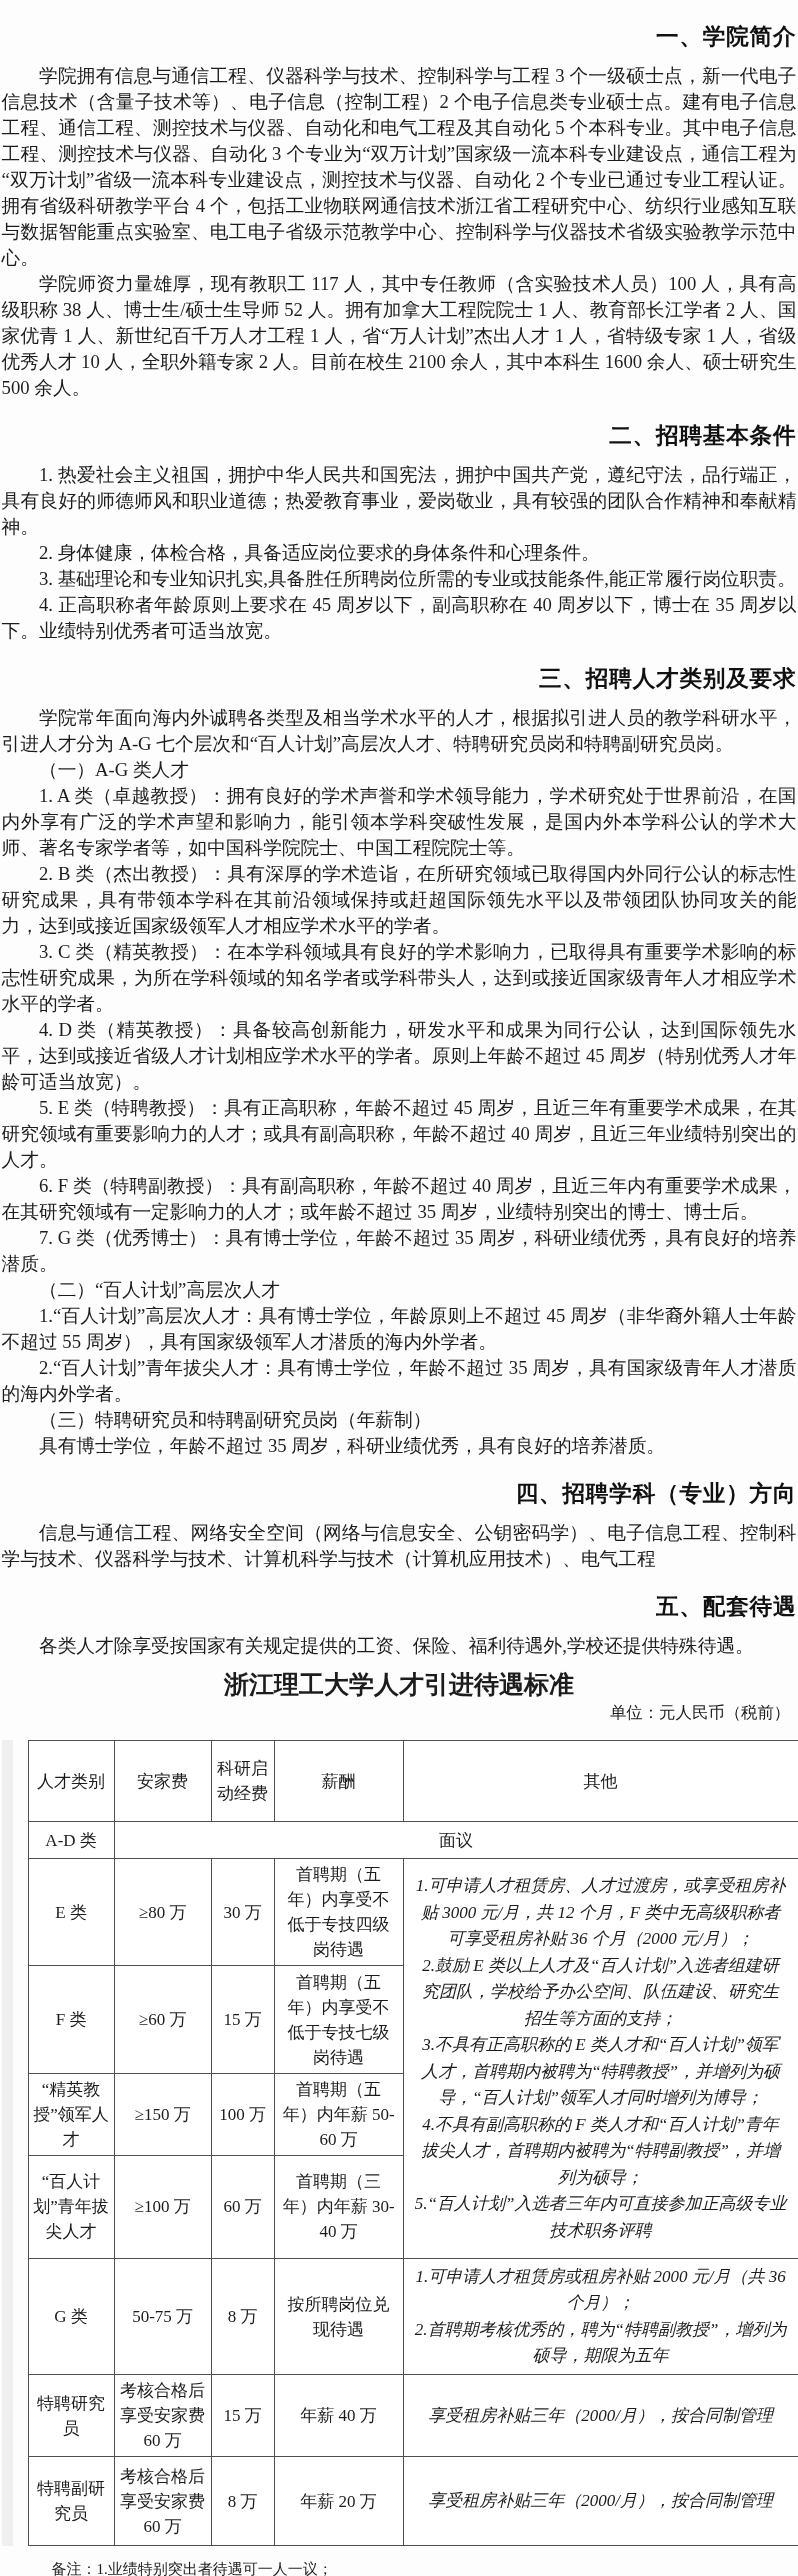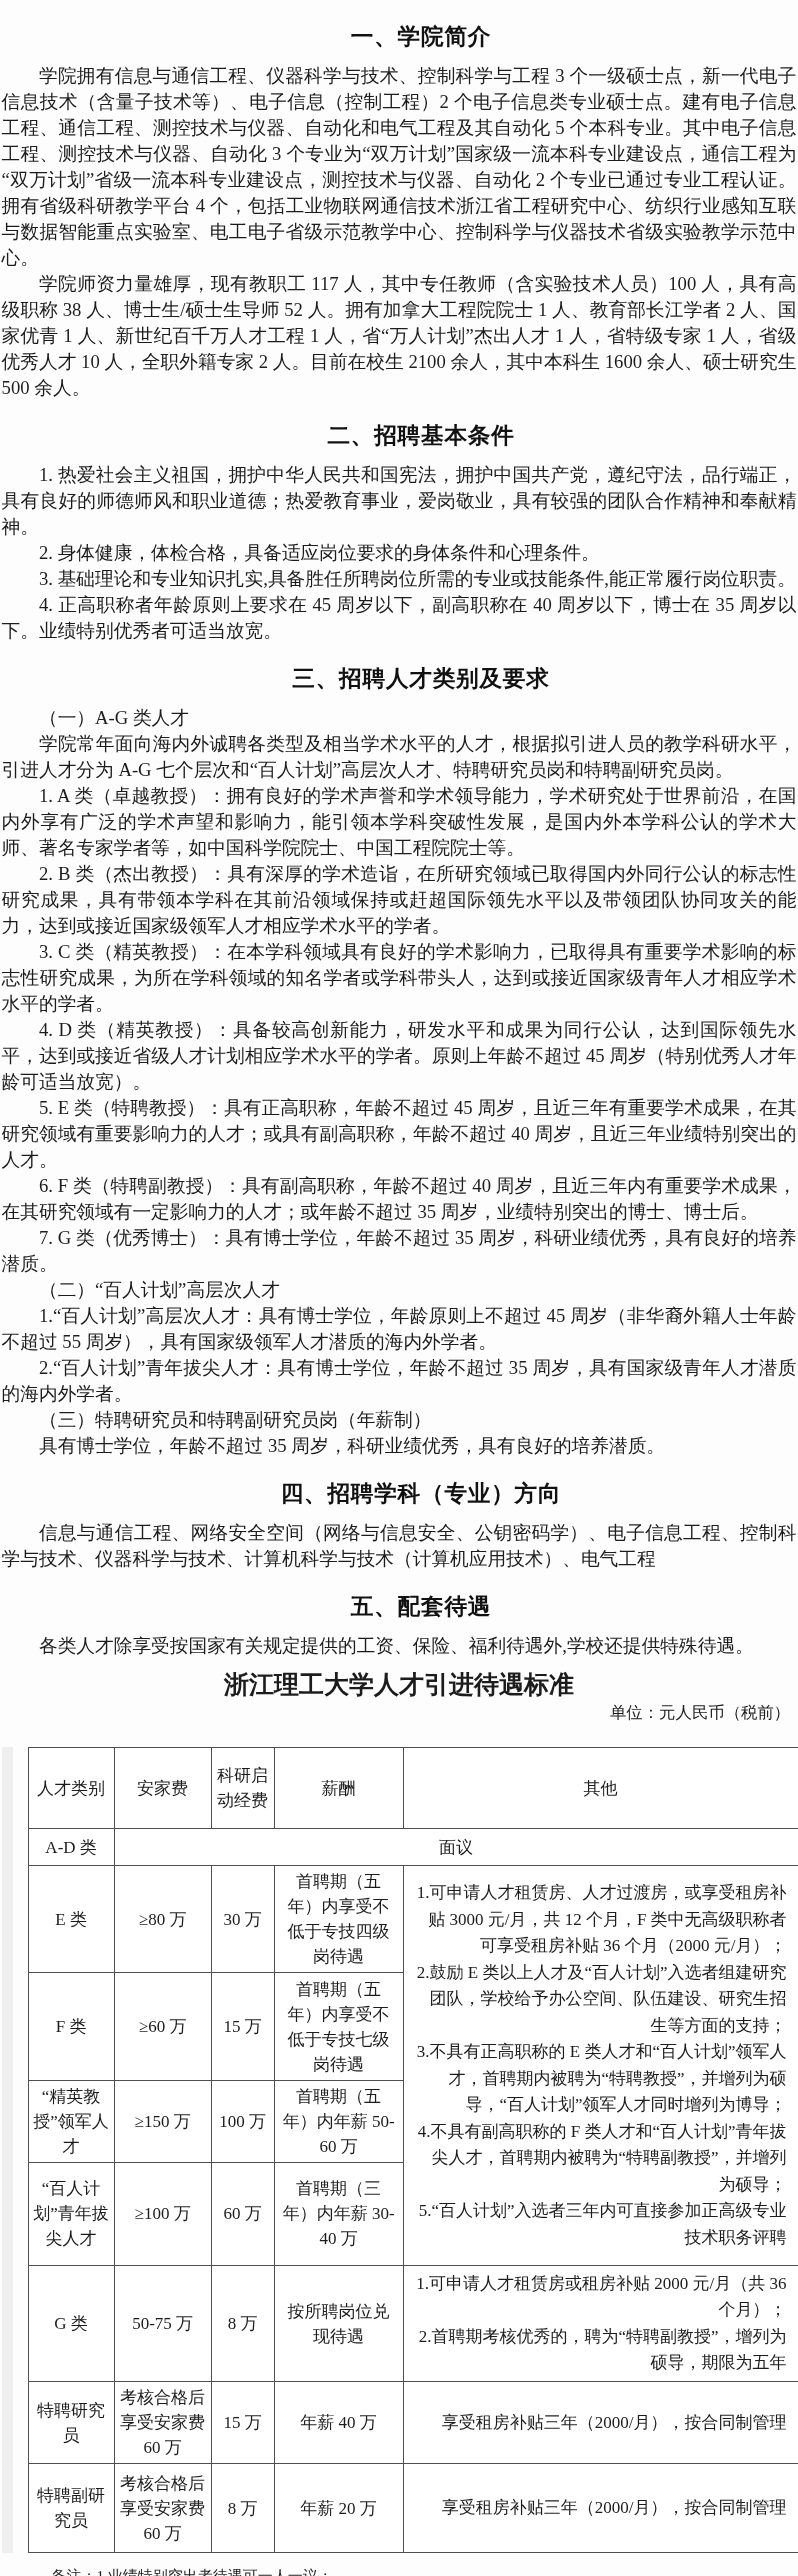--- a/index.html
+++ b/index.html
@@ -15,48 +15,48 @@
     min-height:2576px;
     background:#fdfdfd;
     overflow:hidden;
     box-sizing:border-box;
     padding:17px 1.6px 23.4px 1.6px;
   }
   .content { font-size:18.7px; line-height:26px; text-align:justify; }
   h2.sec {
     font-family:"Liberation Sans","DejaVu Sans",sans-serif;
     font-size:22.6px; line-height:30px; font-weight:bold;
-    color:#111; margin:20px 0 11px 44px; text-align:center;
+    color:#111; margin:20px 0 11px 44px; text-align:right;
     letter-spacing:0.8px;
   }
   h2.sec.first { margin-top:4.7px; }
   p.body-p { margin:0; text-indent:2em; }
   
   .tbl-title {
     font-family:"Liberation Sans","DejaVu Sans",sans-serif;
     font-weight:bold; font-size:25px; text-align:center;
     margin:12.5px 0 3.1px 0;
   }
-  .unit-note { text-align:right; font-size:16.4px; padding-right:6.2px; margin:0 0 21px 0; }
+  .unit-note { text-align:right; font-size:16.4px; padding-right:6.2px; margin:0 0 14px 0; }
   .table-wrap { position:relative; }
   .table-wrap::before {
     content:""; position:absolute; left:0; top:0; bottom:0;
     width:11px; background:#efefef;
   }
   table.pay {
     margin-left:26px; width:770px; border-collapse:collapse;
     background:#fff; font-size:17px; line-height:25px;
     table-layout:fixed; position:relative;
   }
   table.pay td {
     border:1.6px solid #4f4f4f; text-align:center; vertical-align:middle;
     padding:3.1px 4.7px; word-break:break-word;
   }
   table.pay td.other {
-    text-align:right; padding:4.7px 11px; white-space:pre-line; line-height:26.5px;
+    text-align:center; padding:4.7px 11px; white-space:pre-line; line-height:26.5px;font-style:italic;
   }
   tr.h-head { height:81px;padding-left:12px; } tr.h-ad { height:37px; }
   tr.h-e { height:81px; }   tr.h-f { height:80px; }
   tr.h-lead { height:74px; } tr.h-young { height:103px; }
   tr.h-g { height:96px; }   tr.h-r1 { height:81px; }
   tr.h-r2 { height:89px; }
   .note1 { margin:9.4px 0 0 50px; font-size:15px; }
   .note2 { margin:0 0 0 109px; font-size:18.7px; }
 </style>
 </head>
@@ -69,22 +69,22 @@
     <p class="body-p">学院拥有信息与通信工程、仪器科学与技术、控制科学与工程 3 个一级硕士点，新一代电子信息技术（含量子技术等）、电子信息（控制工程）2 个电子信息类专业硕士点。建有电子信息工程、通信工程、测控技术与仪器、自动化和电气工程及其自动化 5 个本科专业。其中电子信息工程、测控技术与仪器、自动化 3 个专业为“双万计划”国家级一流本科专业建设点，通信工程为“双万计划”省级一流本科专业建设点，测控技术与仪器、自动化 2 个专业已通过专业工程认证。拥有省级科研教学平台 4 个，包括工业物联网通信技术浙江省工程研究中心、纺织行业感知互联与数据智能重点实验室、电工电子省级示范教学中心、控制科学与仪器技术省级实验教学示范中心。</p>
     <p class="body-p">学院师资力量雄厚，现有教职工 117 人，其中专任教师（含实验技术人员）100 人，具有高级职称 38 人、博士生/硕士生导师 52 人。拥有加拿大工程院院士 1 人、教育部长江学者 2 人、国家优青 1 人、新世纪百千万人才工程 1 人，省“万人计划”杰出人才 1 人，省特级专家 1 人，省级优秀人才 10 人，全职外籍专家 2 人。目前在校生 2100 余人，其中本科生 1600 余人、硕士研究生 500 余人。</p>
 
     <h2 class="sec">二、招聘基本条件</h2>
     <p class="body-p">1. 热爱社会主义祖国，拥护中华人民共和国宪法，拥护中国共产党，遵纪守法，品行端正，具有良好的师德师风和职业道德；热爱教育事业，爱岗敬业，具有较强的团队合作精神和奉献精神。</p>
     <p class="body-p">2. 身体健康，体检合格，具备适应岗位要求的身体条件和心理条件。</p>
     <p class="body-p">3. 基础理论和专业知识扎实,具备胜任所聘岗位所需的专业或技能条件,能正常履行岗位职责。</p>
     <p class="body-p">4. 正高职称者年龄原则上要求在 45 周岁以下，副高职称在 40 周岁以下，博士在 35 周岁以下。业绩特别优秀者可适当放宽。</p>
 
     <h2 class="sec">三、招聘人才类别及要求</h2>
+    <p class="body-p">学院常年面向海内外诚聘各类型及相当学术水平的人才，根据拟引进人员的教学科研水平，引进人才分为 A-G 七个层次和“百人计划”高层次人才、特聘研究员岗和特聘副研究员岗。</p>
     <p class="body-p">（一）A-G 类人才</p>
-    <p class="body-p">学院常年面向海内外诚聘各类型及相当学术水平的人才，根据拟引进人员的教学科研水平，引进人才分为 A-G 七个层次和“百人计划”高层次人才、特聘研究员岗和特聘副研究员岗。</p>
     <p class="body-p">1. A 类（卓越教授）：拥有良好的学术声誉和学术领导能力，学术研究处于世界前沿，在国内外享有广泛的学术声望和影响力，能引领本学科突破性发展，是国内外本学科公认的学术大师、著名专家学者等，如中国科学院院士、中国工程院院士等。</p>
     <p class="body-p">2. B 类（杰出教授）：具有深厚的学术造诣，在所研究领域已取得国内外同行公认的标志性研究成果，具有带领本学科在其前沿领域保持或赶超国际领先水平以及带领团队协同攻关的能力，达到或接近国家级领军人才相应学术水平的学者。</p>
     <p class="body-p">3. C 类（精英教授）：在本学科领域具有良好的学术影响力，已取得具有重要学术影响的标志性研究成果，为所在学科领域的知名学者或学科带头人，达到或接近国家级青年人才相应学术水平的学者。</p>
     <p class="body-p">4. D 类（精英教授）：具备较高创新能力，研发水平和成果为同行公认，达到国际领先水平，达到或接近省级人才计划相应学术水平的学者。原则上年龄不超过 45 周岁（特别优秀人才年龄可适当放宽）。</p>
     <p class="body-p">5. E 类（特聘教授）：具有正高职称，年龄不超过 45 周岁，且近三年有重要学术成果，在其研究领域有重要影响力的人才；或具有副高职称，年龄不超过 40 周岁，且近三年业绩特别突出的人才。</p>
     <p class="body-p">6. F 类（特聘副教授）：具有副高职称，年龄不超过 40 周岁，且近三年内有重要学术成果，在其研究领域有一定影响力的人才；或年龄不超过 35 周岁，业绩特别突出的博士、博士后。</p>
     <p class="body-p">7. G 类（优秀博士）：具有博士学位，年龄不超过 35 周岁，科研业绩优秀，具有良好的培养潜质。</p>
     <p class="body-p">（二）“百人计划”高层次人才</p>
     <p class="body-p">1.“百人计划”高层次人才：具有博士学位，年龄原则上不超过 45 周岁（非华裔外籍人士年龄不超过 55 周岁），具有国家级领军人才潜质的海内外学者。</p>
     <p class="body-p">2.“百人计划”青年拔尖人才：具有博士学位，年龄不超过 35 周岁，具有国家级青年人才潜质的海内外学者。</p>

